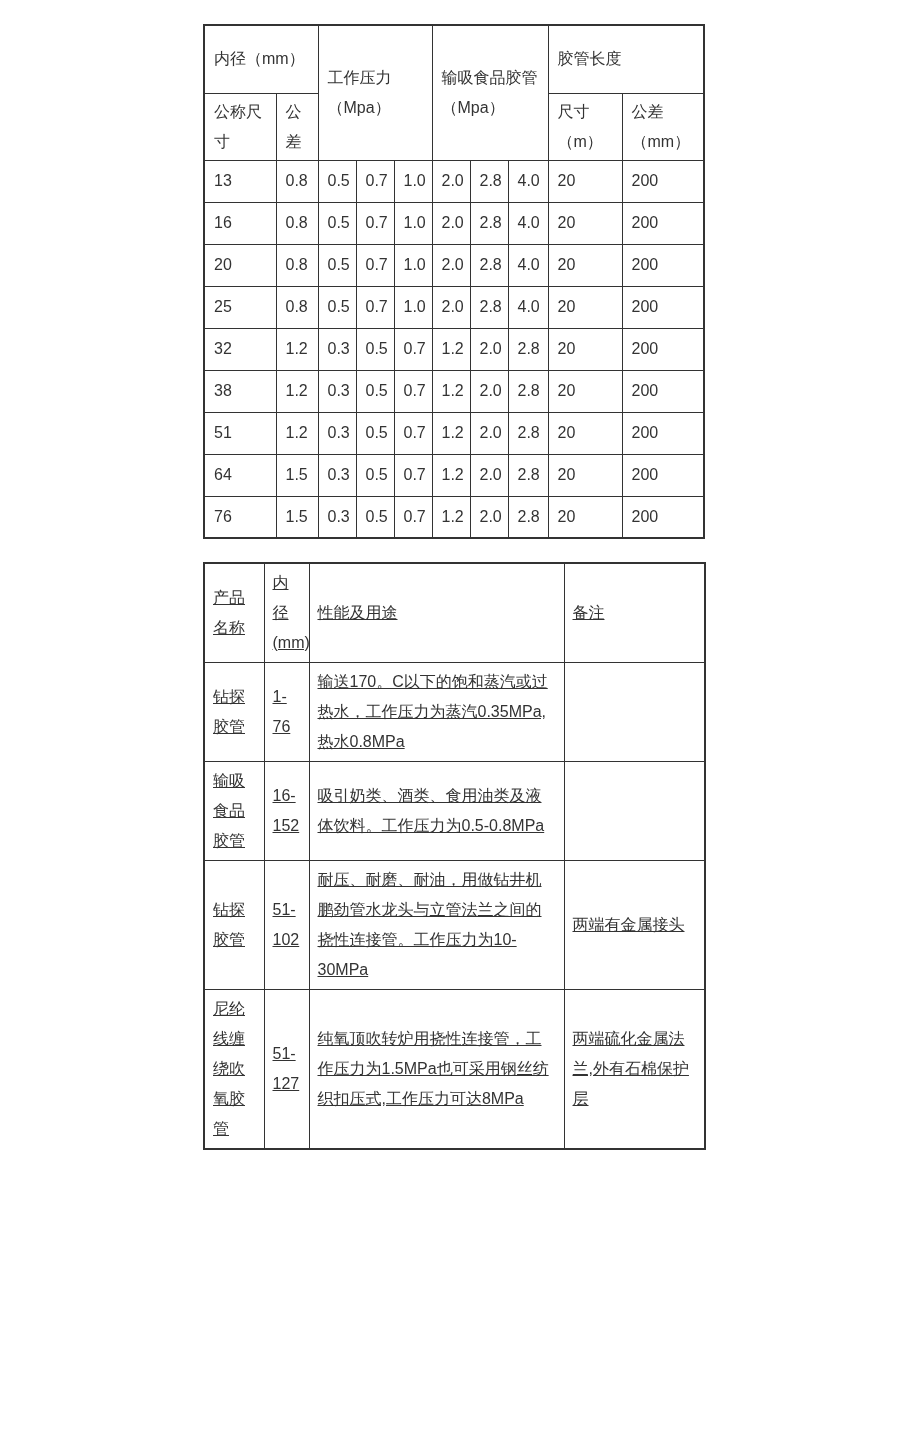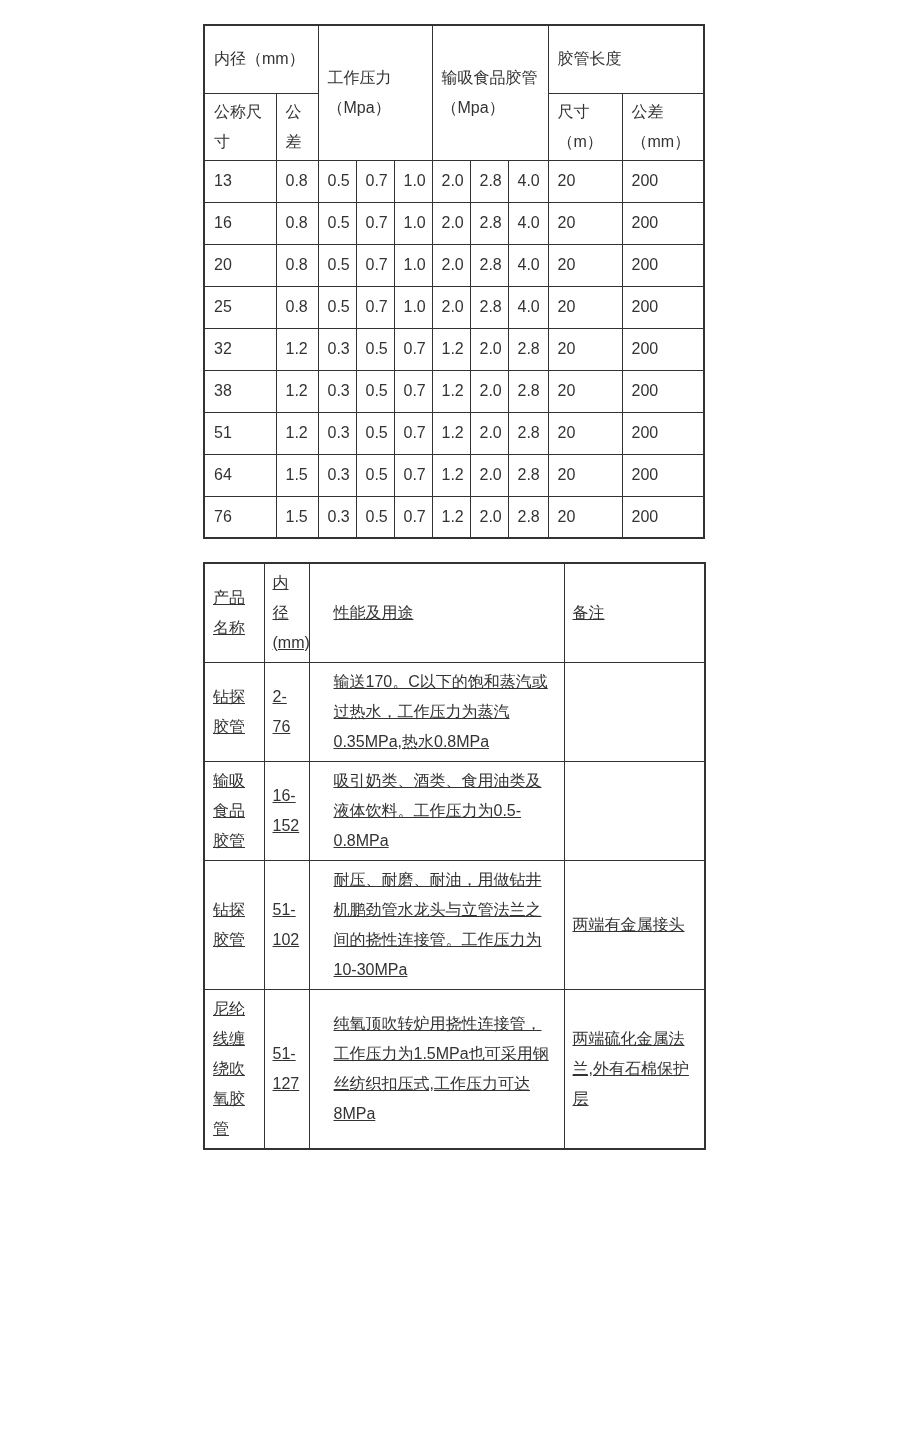--- a/index.html
+++ b/index.html
@@ -36,21 +36,21 @@
   
   #t1 { margin-top: 24px; width: 500px; }
   #t1 thead tr.h1 { height: 68px; }
   #t1 thead tr.h2 { height: 62px; }
   #t1 tbody tr { height: 42px; }
   #t1 th div { line-height: 30px; }
   
   #t2 { margin-top: 23px; width: 501px; }
   #t2 thead tr { height: 62px; }
   #t2 td, #t2 th { padding: 4px 6px 4px 8px; text-decoration: underline; }
-  #t2 td.c-usage, #t2 th.c-usage { padding-left: 24px; padding-right: 8px; }
+  #t2 td.c-usage, #t2 th.c-usage { padding-left: 8px; padding-right: 8px; }
 </style>
 </head>
 <body>
 
 <div class="page">
 
   <table id="t1">
     <colgroup>
       <col style="width:72px">
         <col style="width:42px">
@@ -212,21 +212,21 @@
       <tr>
         <th class="c-name">产品名称</th>
         <th class="c-diameter">内径(mm)</th>
         <th class="c-usage">性能及用途</th>
         <th class="c-remark">备注</th>
       </tr>
     </thead>
     <tbody>
         <tr>
           <td class="c-name">钻探胶管</td>
-          <td class="c-diameter">2-76</td>
+          <td class="c-diameter">1-76</td>
           <td class="c-usage">输送170。C以下的饱和蒸汽或过热水，工作压力为蒸汽0.35MPa,热水0.8MPa</td>
           <td class="c-remark"></td>
         </tr>
         <tr>
           <td class="c-name">输吸食品胶管</td>
           <td class="c-diameter">16-152</td>
           <td class="c-usage">吸引奶类、酒类、食用油类及液体饮料。工作压力为0.5-0.8MPa</td>
           <td class="c-remark"></td>
         </tr>
         <tr>

